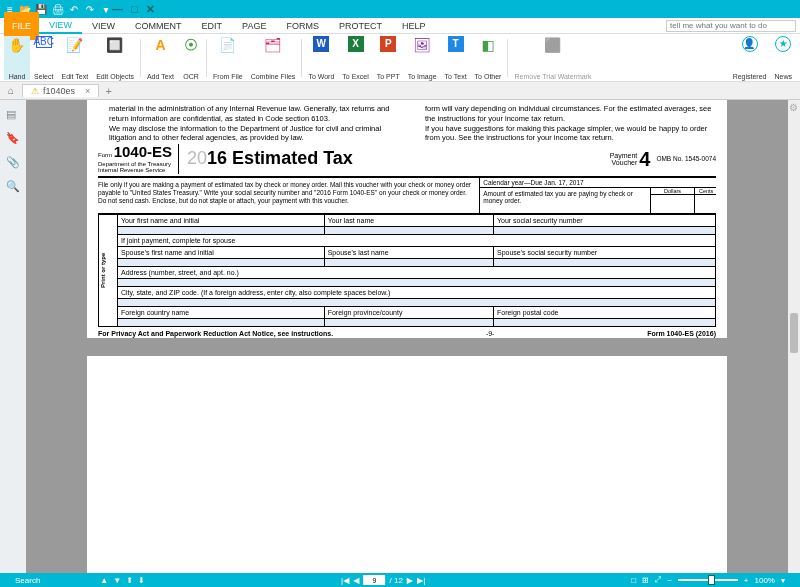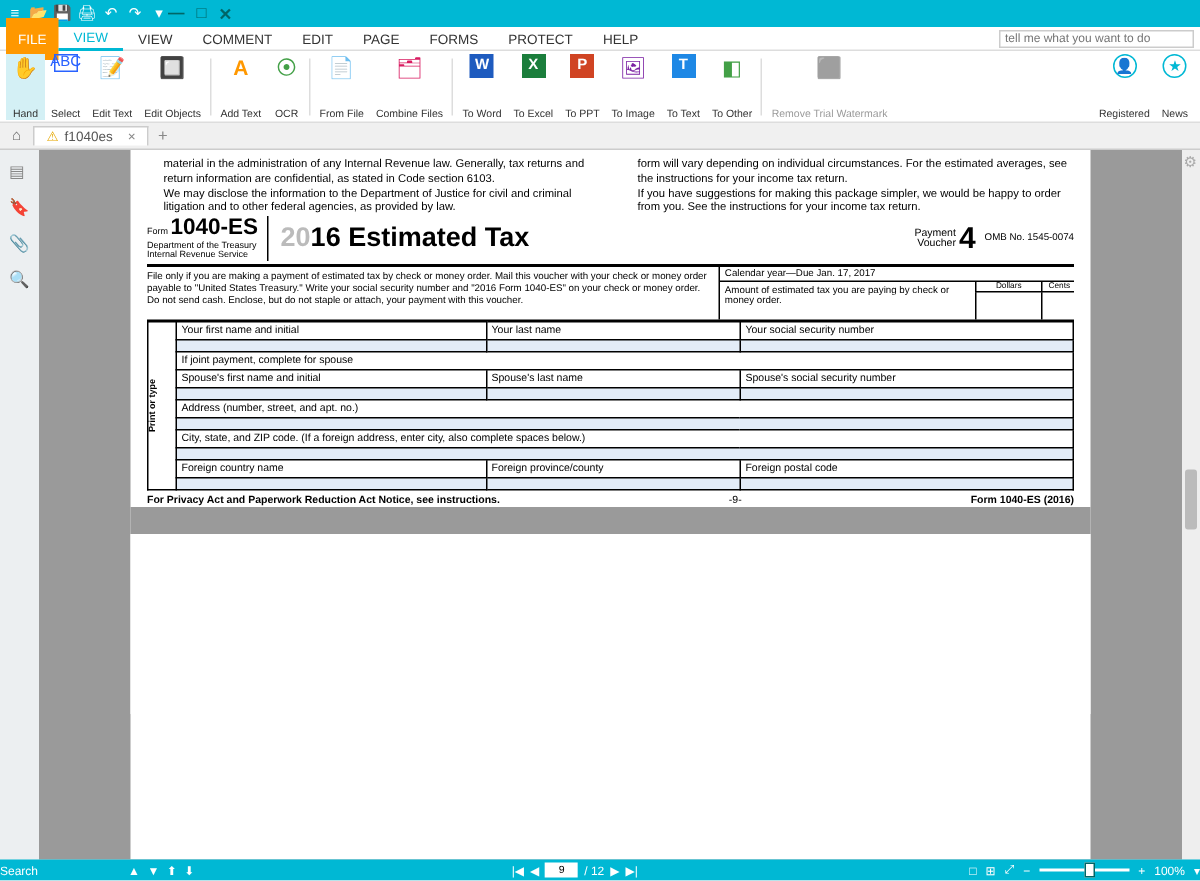--- a/index.html
+++ b/index.html
@@ -31,21 +31,21 @@
 .left-sidebar { position: absolute; left: 0; top: 100px; bottom: 14px; width: 26px; background: #eceff1; display: flex; flex-direction: column; align-items: center; gap: 10px; padding-top: 8px; }
 .left-sidebar span { width: 14px; height: 14px; color: #888; font-size: 11px; }
 .page { width: 640px; background: #fff; margin-top: 0; padding: 4px 10px 10px 10px; font-family: Arial, sans-serif; font-size: 8px; color: #000; position: relative; }
 .page .top-text { display: flex; gap: 12px; font-size: 7.5px; line-height: 1.3; }
 .page .top-text .col { flex: 1; margin-left: 12px; }
 .tearoff { text-align: center; font-size: 8px; margin: 14px 0 4px; border-top: 1px dashed #000; padding-top: 2px; }
 .form-header { display: flex; align-items: center; border-bottom: 2px solid #000; padding-bottom: 2px; }
 .form-header .left { font-size: 6px; line-height: 1.1; border-right: 1px solid #000; padding-right: 6px; }
 .form-header .left b { font-size: 15px; }
 .form-header .title { font-size: 18px; font-weight: bold; padding-left: 8px; flex: 1; }
-.form-header .title .light { color: #bbb; font-weight: bold; }
+.form-header .title .light { color: #bbb; font-weight: normal; }
 .form-header .voucher { font-size: 7px; text-align: right; line-height: 1; }
 .form-header .voucher .num { font-size: 20px; font-weight: bold; display: inline-block; margin-left: 2px; }
 .form-header .omb { font-size: 6.5px; padding-left: 6px; }
 .form-body { display: flex; border-bottom: 1px solid #000; font-size: 6.5px; }
 .form-body .instructions { flex: 1.6; padding: 3px 4px 3px 0; line-height: 1.25; border-right: 1px solid #000; }
 .form-body .paybox { flex: 1; }
 .paybox .cal { border-bottom: 1px solid #000; padding: 1px 3px; font-size: 6.5px; }
 .paybox .amount-area { display: flex; font-size: 6.5px; }
 .paybox .amount-area .lbl { flex: 1; padding: 2px 3px; }
 .paybox .amount-area .boxes { display: flex; flex-direction: column; }
@@ -54,21 +54,21 @@
 .paybox .amount-area .boxes .vals { flex: 1; display: flex; min-height: 18px; }
 .paybox .amount-area .boxes .vals span { border-left: 1px solid #000; }
 .form-table { border-collapse: collapse; width: 100%; font-size: 7px; }
 .form-table td { border: 1px solid #000; padding: 2px 3px; vertical-align: top; }
 .form-table tr.shade td { background: #e3ecf7; height: 8px; }
 .form-table tr.label td { height: 10px; }
 .sideways { writing-mode: vertical-rl; transform: rotate(180deg); font-size: 6px; text-align: center; padding: 0 !important; width: 12px; font-weight: bold; }
 .form-footer { display: flex; justify-content: space-between; font-size: 7px; font-weight: bold; margin-top: 3px; }
 .form-footer .pg { font-weight: normal; }
 .gap { height: 18px; background: #9a9a9a; margin: 0 -10px; }
-.statusbar { position: absolute; bottom: 0; left: 0; right: 0; height: 14px; background: #00b8d4; display: flex; align-items: center; color: #fff; font-size: 8px; padding: 0 0; }
+.statusbar { position: absolute; bottom: 0; left: 0; right: 0; height: 14px; background: #00b8d4; display: flex; align-items: center; color: #fff; font-size: 8px; padding: 0 15px; }
 .statusbar .sb-left { }
 .statusbar .sb-nav { position: absolute; left: 50%; transform: translateX(-70%); display: flex; align-items: center; gap: 4px; }
 .statusbar .sb-nav .pginput { width: 22px; height: 10px; background: #fff; color: #000; text-align: center; font-size: 7px; border: none; }
 .statusbar .sb-right { margin-left: auto; display: flex; align-items: center; gap: 6px; }
 .statusbar .sb-right .zoom-slider { width: 60px; height: 2px; background: #fff; position: relative; }
 .statusbar .sb-right .zoom-slider::after { content: ""; width: 5px; height: 8px; background: #fff; border: 1px solid #066; position: absolute; left: 50%; top: -4px; }
 .scrollbar { position: absolute; right: 0; top: 100px; bottom: 14px; width: 12px; background: #eee; }
 .scrollbar .thumb { position: absolute; left: 2px; width: 8px; top: 45%; height: 40px; background: #bbb; border-radius: 2px; }
 .gear { position: absolute; right: 2px; top: 102px; font-size: 10px; color: #aaa; z-index: 5; }
 </style>

